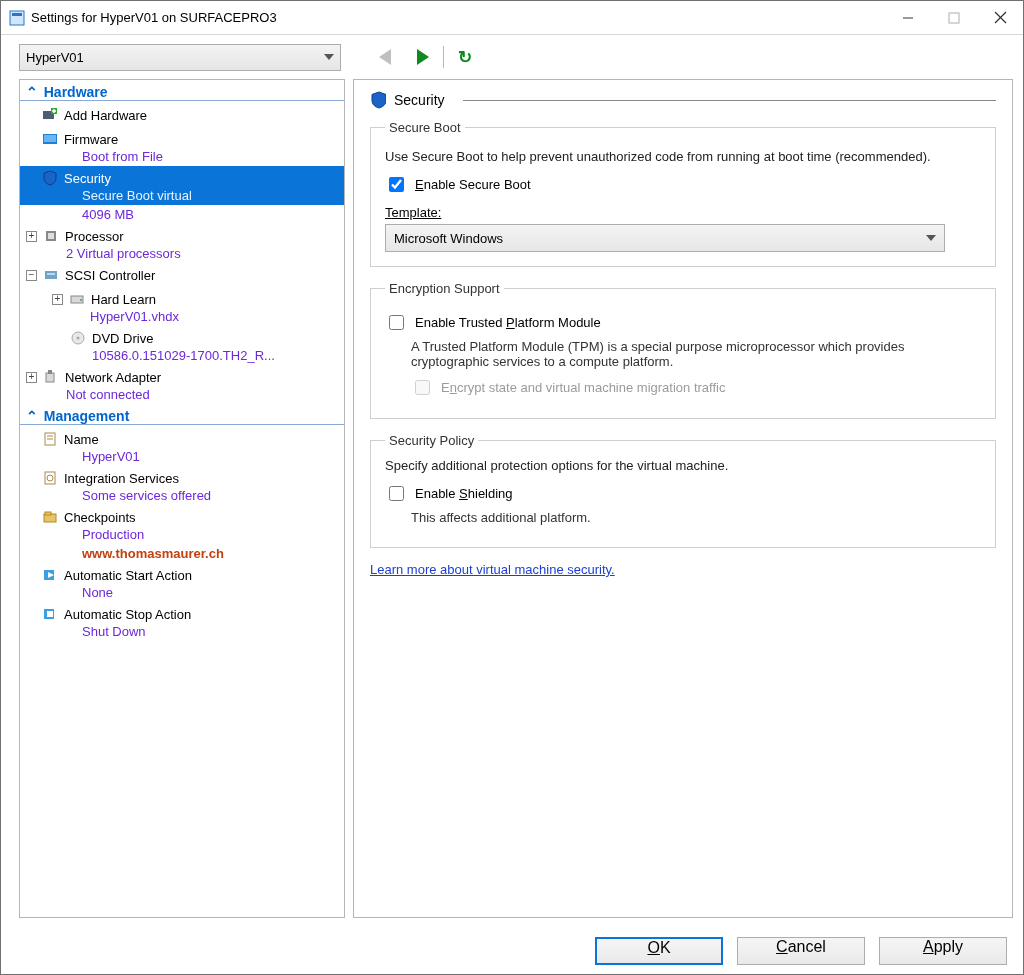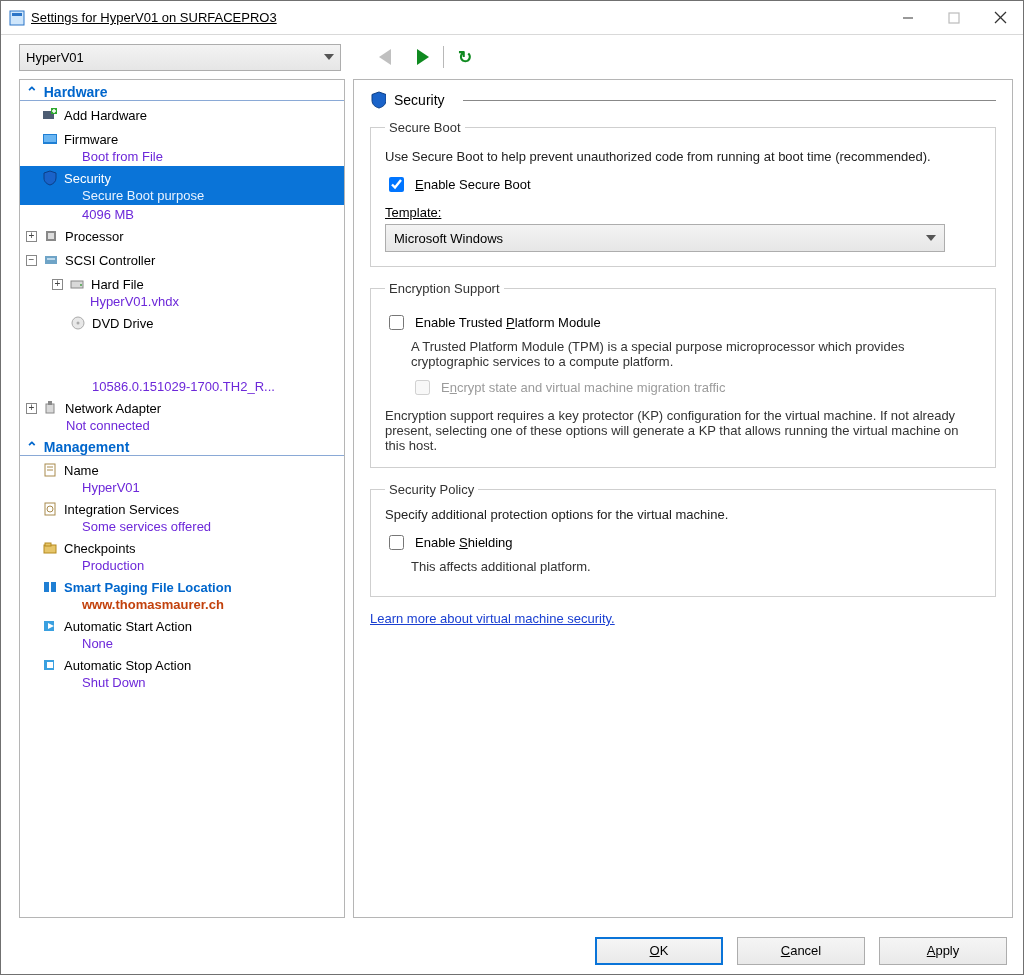--- a/index.html
+++ b/index.html
@@ -15,21 +15,21 @@
     overflow:hidden;
   }
   
   .titlebar {
     height:34px; display:flex; align-items:center;
     border-bottom:1px solid #d9d9d9;
     padding-left:8px;
     flex:0 0 auto;
     font-size:13px;
   }
-  .titlebar .title { margin-left:6px;text-decoration:underline; }
+  .titlebar .title { margin-left:6px; }
   .titlebar .win-controls { margin-left:auto; display:flex; }
   .win-btn { width:46px; height:34px; display:flex; align-items:center; justify-content:center; }
   .win-btn svg { display:block; }
   
   .strip {
     height:44px; display:flex; align-items:center; gap:10px;
     padding:0 18px 0 18px;
     flex:0 0 auto;
   }
   .vm-selector {
@@ -161,22 +161,22 @@
     height:48px;
     display:flex; justify-content:flex-end; align-items:center;
     gap:14px;
     padding:0 16px 0 0;
     border-top:1px solid transparent;
   }
   .btn {
     min-width:128px; height:28px;
     border:1px solid #adadad;
     background: linear-gradient(#f5f5f5,#e9e9e9);
-    font-size:13px;
-    display:flex; align-items:center; justify-content:center;
+    font-size:16px;
+    display:flex; justify-content:center;
     cursor:default;
   }
   .btn.primary {
     border:2px solid #0a74d8;
   }
   .ul { text-decoration:underline; }
   .caret {
     width:0;height:0;border-left:5px solid transparent;border-right:5px solid transparent;
     border-top:6px solid #555;
   }
@@ -262,38 +262,39 @@
 
     <div class="node indent1 selected">
       <div class="node-row">
         <span class="ico16">
             <svg width="16" height="16">
               <path d="M8 1 L14 3 V8 C14 12 11 14 8 15 C5 14 2 12 2 8 V3 Z" fill="#1a63c9" stroke="#0b3e86"></path>
             </svg>
           </span>
         <span>Security</span>
       </div>
-      <div class="node-sub indent1b">Secure Boot purpose</div>
+      <div class="node-sub indent1b">Secure Boot virtual</div>
     </div>
 
     <div class="node indent1">
       <div class="node-sub indent1b">4096 MB</div>
     </div>
 
     <div class="node" style="padding-left:6px;">
       <div class="node-row">
         <span class="expander">+</span>
         <span class="ico16">
             <svg width="16" height="16">
               <rect x="3" y="3" width="10" height="10" fill="#888"></rect>
               <rect x="5" y="5" width="6" height="6" fill="#ddd"></rect>
             </svg>
           </span>
         <span>Processor</span>
       </div>
+      <div class="node-sub indent1b">2 Virtual processors</div>
     </div>
 
     <div class="node" style="padding-left:6px;">
       <div class="node-row">
         <span class="expander">−</span>
         <span class="ico16">
             <svg width="16" height="16">
               <rect x="2" y="4" width="12" height="8" fill="#6fa4c7"></rect>
               <rect x="4" y="6" width="8" height="2" fill="#bcd9ec"></rect>
             </svg>
@@ -304,36 +305,36 @@
 
     <div class="node" style="padding-left:32px;">
       <div class="node-row">
         <span class="expander">+</span>
         <span class="ico16">
             <svg width="16" height="16">
               <rect x="2" y="5" width="12" height="7" fill="#d9d9d9" stroke="#888"></rect>
               <circle cx="12" cy="9" r="1" fill="#4aa04a"></circle>
             </svg>
           </span>
-        <span>Hard File</span>
+        <span>Hard Learn</span>
       </div>
       <div class="node-sub" style="padding-left:38px;">HyperV01.vhdx</div>
     </div>
 
     <div class="node" style="padding-left:50px;">
       <div class="node-row">
         <span class="ico16">
             <svg width="16" height="16">
               <circle cx="8" cy="8" r="6" fill="#e8e8e8" stroke="#aaa"></circle>
               <circle cx="8" cy="8" r="1.5" fill="#aaa"></circle>
             </svg>
           </span>
         <span>DVD Drive</span>
       </div>
-      <div class="node-sub" style="padding-left:22px;margin-top:46px;">10586.0.151029-1700.TH2_R...</div>
+      <div class="node-sub" style="padding-left:22px;">10586.0.151029-1700.TH2_R...</div>
     </div>
 
     <div class="node" style="padding-left:6px;">
       <div class="node-row">
         <span class="expander">+</span>
         <span class="ico16">
             <svg width="16" height="16">
               <rect x="3" y="4" width="8" height="9" fill="#d9d9d9" stroke="#888"></rect>
               <rect x="5" y="1" width="4" height="4" fill="#888"></rect>
             </svg>
@@ -382,29 +383,20 @@
               <rect x="2" y="5" width="12" height="8" fill="#e6c56a" stroke="#b58a1f"></rect>
               <rect x="3" y="3" width="6" height="3" fill="#e6c56a" stroke="#b58a1f"></rect>
             </svg>
           </span>
         <span>Checkpoints</span>
       </div>
       <div class="node-sub indent1b">Production</div>
     </div>
 
     <div class="node indent1 link-node">
-      <div class="node-row">
-        <span class="ico16">
-            <svg width="16" height="16">
-              <rect x="2" y="3" width="5" height="10" fill="#1f7fd4"></rect>
-              <rect x="9" y="3" width="5" height="10" fill="#1f7fd4"></rect>
-            </svg>
-          </span>
-        <span>Smart Paging File Location</span>
-      </div>
       <div class="node-sub indent1b">www.thomasmaurer.ch</div>
     </div>
 
     <div class="node indent1">
       <div class="node-row">
         <span class="ico16">
             <svg width="16" height="16">
               <rect x="2" y="3" width="10" height="10" fill="#3aa0e0"></rect>
               <polygon points="6,5 12,8 6,11" fill="#fff"></polygon>
             </svg>
@@ -457,21 +449,20 @@
       <legend>Encryption Support</legend>
       <label class="chk">
         <input type="checkbox" style="">
         <span>Enable Trusted <span class="ul">P</span>latform Module</span>
       </label>
       <div class="subdesc">A Trusted Platform Module (TPM) is a special purpose microprocessor which provides cryptographic services to a compute platform.</div>
       <label class="chk disabled" style="margin-left:26px;">
         <input type="checkbox" disabled="" style="">
         <span>E<span class="ul">n</span>crypt state and virtual machine migration traffic</span>
       </label>
-      <div class="finetxt">Encryption support requires a key protector (KP) configuration for the virtual machine. If not already present, selecting one of these options will generate a KP that allows running the virtual machine on this host.</div>
     </fieldset>
 
     <fieldset class="group">
       <legend>Security Policy</legend>
       <div class="desc" style="margin-top:0;">Specify additional protection options for the virtual machine.</div>
       <label class="chk">
         <input type="checkbox" style="">
         <span>Enable <span class="ul">S</span>hielding</span>
       </label>
       <div class="subdesc">This affects additional platform.</div>

